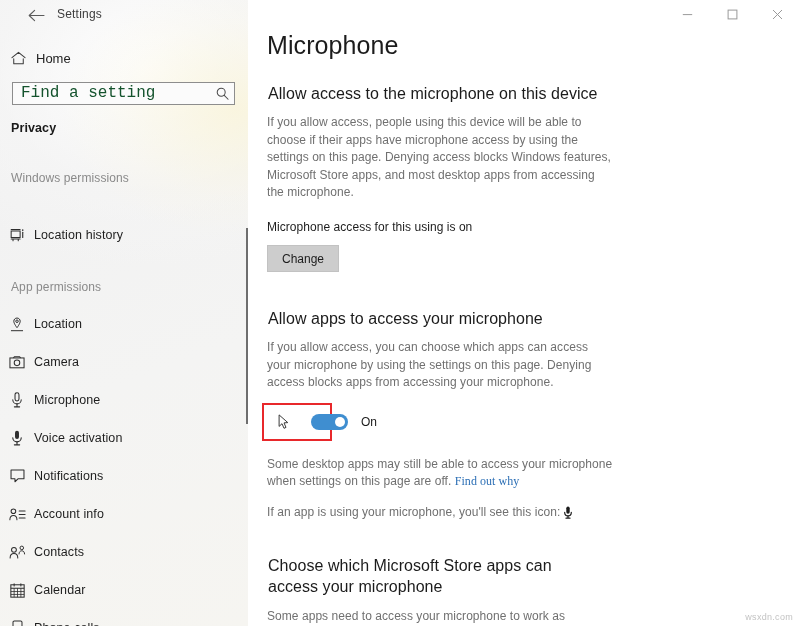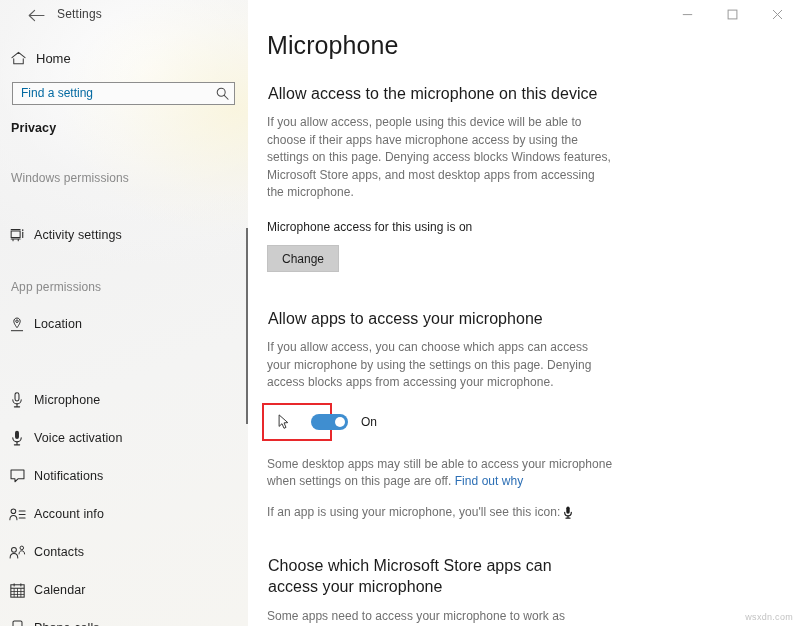--- a/index.html
+++ b/index.html
@@ -81,26 +81,27 @@
     position: absolute;
     left: 12px; top: 82px;
     width: 223px; height: 23px;
     background: #fbfbfb;
     border: 1px solid #8d8d8d;
     box-sizing: border-box;
     display: flex; align-items: center;
   }
   .search-placeholder {
     flex: 1;
-    font-size: 12px;
-    color: #0369a1;
+    font-size: 16px;
+    color: #14532d;
     padding-left: 8px;
     line-height: 21px;
     white-space: nowrap;
     overflow: hidden;
+    font-family: Liberation Mono, monospace;
   }
   .search-icon {
     width: 24px;
     display: flex; align-items: center; justify-content: center;
     color: #4a4a4a;
   }
 
   .privacy-label {
     position: absolute;
     left: 11px; top: 121px;
@@ -210,20 +211,21 @@
     letter-spacing: 0.05px;
     margin: 0;
   }
   .body-text.dark {
     color: #1d1d1d;
   }
 
   .link {
     color: #2c6fb5;
     text-decoration: none;
+    font-family: Liberation Serif, serif;
   }
 
   .change-btn {
     display: inline-flex;
     align-items: center;
     justify-content: center;
     width: 72px;
     height: 27px;
     background: #cdcdcd;
     border: 1px solid #c2c2c2;
@@ -341,36 +343,46 @@
 
       <div class="nav-item" style="top:222px;">
         <span class="nav-icon">
           <svg width="15" height="14" viewBox="0 0 16 15" fill="none" aria-hidden="true">
             <rect x="1.2" y="3.2" width="9.6" height="7" stroke="#2d2d2d" stroke-width="1.1"></rect>
             <path d="M1.2 1.6H10.8M1.2 11.9H10.8M3.2 11.9V13.6M8.8 11.9V13.6" stroke="#2d2d2d" stroke-width="1.1" stroke-linecap="round"></path>
             <path d="M13.6 4.6V10.2" stroke="#2d2d2d" stroke-width="1.2" stroke-linecap="round"></path>
             <circle cx="13.6" cy="2.3" r="0.85" fill="#2d2d2d"></circle>
           </svg>
         </span>
-        <span class="nav-label">Activity settings</span>
+        <span class="nav-label">Location history</span>
       </div>
 
       <div class="nav-group-label" style="top:280px;">App permissions</div>
 
       <div class="nav-item" style="top:311px;">
         <span class="nav-icon">
           <svg width="14" height="15" viewBox="0 0 14 16" fill="none" aria-hidden="true">
             <path d="M7 1.1C5.1 1.1 3.6 2.6 3.6 4.5C3.6 7.1 7 11.4 7 11.4C7 11.4 10.4 7.1 10.4 4.5C10.4 2.6 8.9 1.1 7 1.1Z" stroke="#2d2d2d" stroke-width="1.05" stroke-linejoin="round"></path>
             <circle cx="7" cy="4.5" r="1.35" stroke="#2d2d2d" stroke-width="1.05"></circle>
             <path d="M1 14.6H13" stroke="#2d2d2d" stroke-width="1.05" stroke-linecap="round"></path>
           </svg>
         </span>
         <span class="nav-label">Location</span>
       </div>
 
+      <div class="nav-item" style="top:349px;">
+        <span class="nav-icon">
+          <svg width="16" height="13" viewBox="0 0 17 14" fill="none" aria-hidden="true">
+            <rect x="0.9" y="2.1" width="15.2" height="10.6" stroke="#2d2d2d" stroke-width="1.1"></rect>
+            <circle cx="8.5" cy="7.4" r="3" stroke="#2d2d2d" stroke-width="1.1"></circle>
+            <path d="M4.6 2.1L5.9 0.7H11.1L12.4 2.1" stroke="#2d2d2d" stroke-width="1.1" stroke-linejoin="round"></path>
+          </svg>
+        </span>
+        <span class="nav-label">Camera</span>
+      </div>
 
       <div class="nav-item" style="top:387px;">
         <span class="nav-icon">
           <svg width="12" height="16" viewBox="0 0 12 17" fill="none" aria-hidden="true">
             <rect x="3.9" y="0.9" width="4.2" height="8.6" rx="2.1" stroke="#2d2d2d" stroke-width="1.1"></rect>
             <path d="M1.5 8.2C1.5 10.7 3.5 12.6 6 12.6C8.5 12.6 10.5 10.7 10.5 8.2" stroke="#2d2d2d" stroke-width="1.1" stroke-linecap="round"></path>
             <path d="M6 12.6V15.6M3.2 15.8H8.8" stroke="#2d2d2d" stroke-width="1.1" stroke-linecap="round"></path>
           </svg>
         </span>
         <span class="nav-label">Microphone</span>

